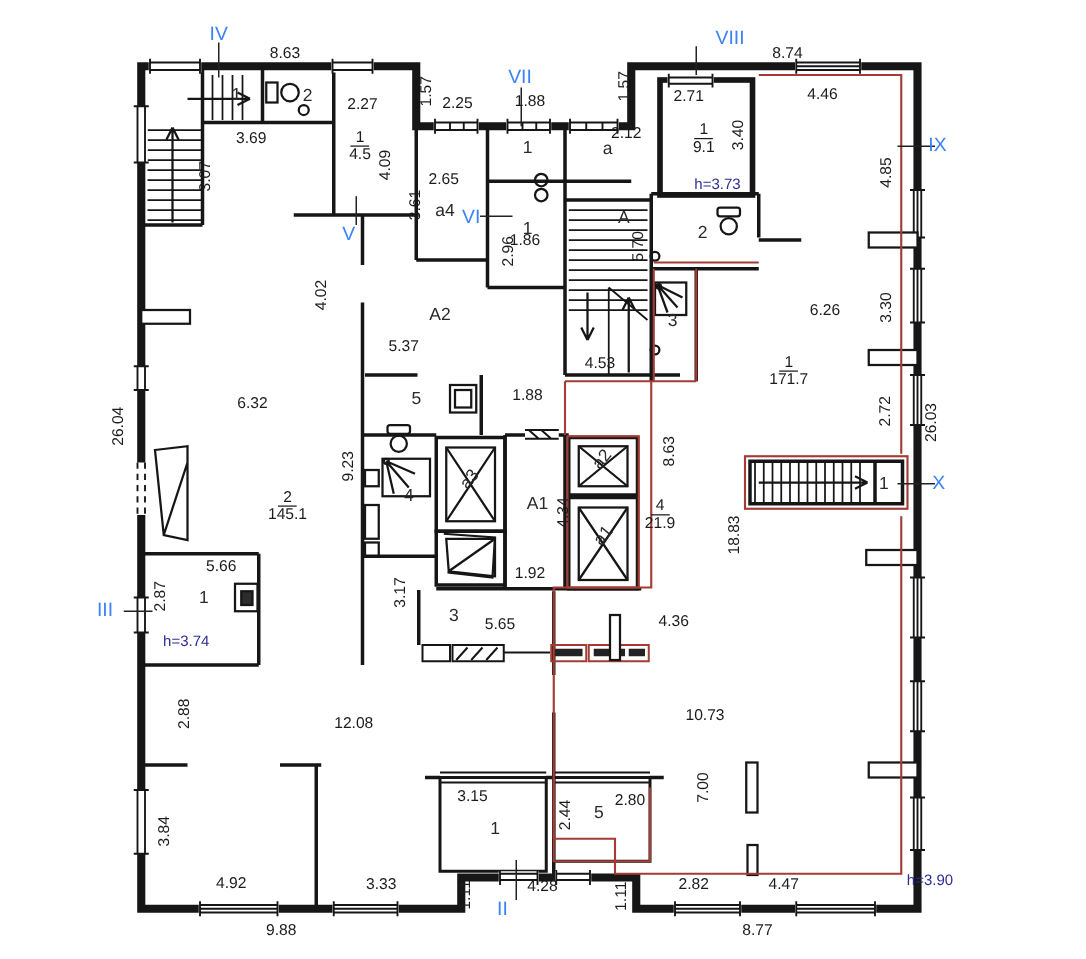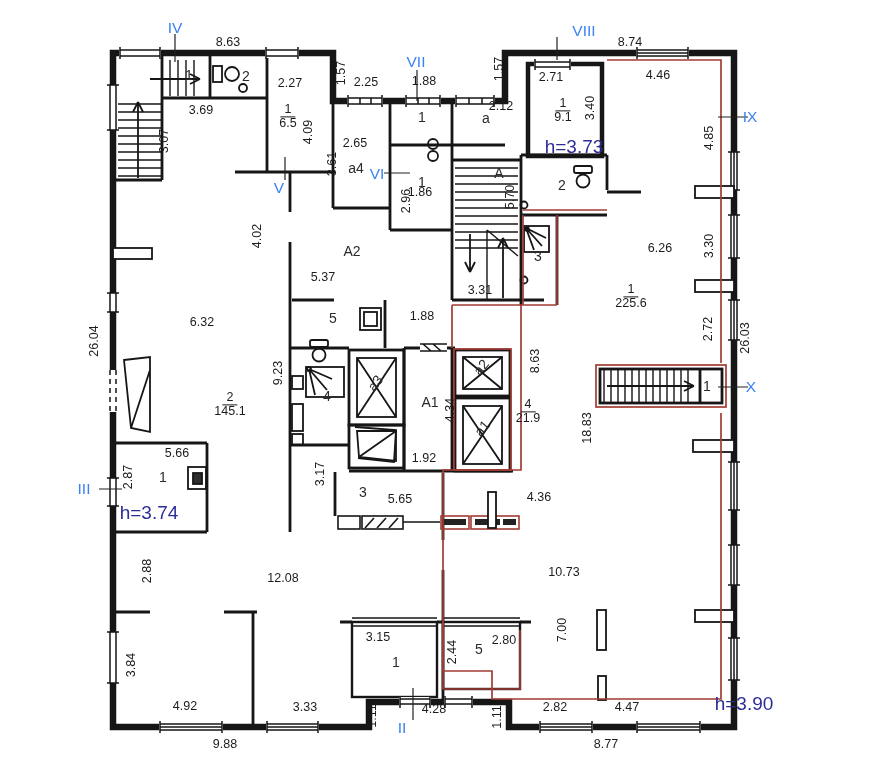--- a/index.html
+++ b/index.html
@@ -5,21 +5,21 @@
   html,body{margin:0;padding:0;background:#fff;}
   #plan{position:relative;width:869px;height:767px;background:#ffffff;overflow:hidden;
         font-family:"Liberation Sans",sans-serif;}
   #plan svg{position:absolute;left:0;top:0;}
   #labels{position:absolute;left:0;top:0;width:869px;height:767px;}
   .lbl{position:absolute;white-space:nowrap;transform:translate(-50%,-50%);
        font-family:"Liberation Sans",sans-serif;}
   .dim{font-size:12.5px;color:#1c1c1c;}
   .room{font-size:14px;color:#2a2a2a;}
   .axis{font-size:15.5px;color:#3b82f6;}
-  .hnote{font-size:19px;color:#2c2c96;}
+  .hnote{font-size:12px;color:#2c2c96;}
   .frac{display:flex;flex-direction:column;align-items:center;line-height:1.05;
         font-size:12.5px;color:#1c1c1c;}
   .frac .num{border-bottom:1.3px solid #1c1c1c;padding:0 4px;}
 </style>
 </head>
 <body>
 
 <div id="plan">
   <svg viewBox="0 0 869 767" width="869" height="767">
 
@@ -242,21 +242,21 @@
       <span class="lbl dim" style="left: 201px; top: 110px; transform: translate(-50%, -50%) rotate(0deg);">3.69</span>
       <span class="lbl dim" style="left: 164px; top: 141px; transform: translate(-50%, -50%) rotate(-90deg);">3.07</span>
       <span class="lbl dim" style="left: 308px; top: 132px; transform: translate(-50%, -50%) rotate(-90deg);">4.09</span>
       <span class="lbl dim" style="left: 355px; top: 143px; transform: translate(-50%, -50%) rotate(0deg);">2.65</span>
       <span class="lbl dim" style="left: 332px; top: 164px; transform: translate(-50%, -50%) rotate(-90deg);">3.61</span>
       <span class="lbl dim" style="left: 420px; top: 159px; transform: translate(-50%, -50%) rotate(0deg); margin-top: 33px;">1.86</span>
       <span class="lbl dim" style="left: 406px; top: 201px; transform: translate(-50%, -50%) rotate(-90deg);">2.96</span>
       <span class="lbl dim" style="left: 709px; top: 138px; transform: translate(-50%, -50%) rotate(-90deg);">4.85</span>
       <span class="lbl dim" style="left: 510px; top: 197px; transform: translate(-50%, -50%) rotate(-90deg);">5.70</span>
       <span class="lbl dim" style="left: 257px; top: 236px; transform: translate(-50%, -50%) rotate(-90deg);">4.02</span>
-      <span class="lbl dim" style="left: 480px; top: 290px; transform: translate(-50%, -50%) rotate(0deg);">3.31</span>
+      <span class="lbl dim" style="left: 480px; top: 290px; transform: translate(-50%, -50%) rotate(0deg);">4.53</span>
       <span class="lbl dim" style="left: 660px; top: 248px; transform: translate(-50%, -50%) rotate(0deg);">6.26</span>
       <span class="lbl dim" style="left: 709px; top: 246px; transform: translate(-50%, -50%) rotate(-90deg);">3.30</span>
       <span class="lbl dim" style="left: 323px; top: 277px; transform: translate(-50%, -50%) rotate(0deg);">5.37</span>
       <span class="lbl dim" style="left: 422px; top: 316px; transform: translate(-50%, -50%) rotate(0deg);">1.88</span>
       <span class="lbl dim" style="left: 94px; top: 341px; transform: translate(-50%, -50%) rotate(-90deg);">26.04</span>
       <span class="lbl dim" style="left: 745px; top: 338px; transform: translate(-50%, -50%) rotate(-90deg);">26.03</span>
       <span class="lbl dim" style="left: 708px; top: 329px; transform: translate(-50%, -50%) rotate(-90deg);">2.72</span>
       <span class="lbl dim" style="left: 202px; top: 322px; transform: translate(-50%, -50%) rotate(0deg);">6.32</span>
       <span class="lbl dim" style="left: 278px; top: 373px; transform: translate(-50%, -50%) rotate(-90deg);">9.23</span>
       <span class="lbl dim" style="left: 535px; top: 361px; transform: translate(-50%, -50%) rotate(-90deg);">8.63</span>
@@ -313,29 +313,29 @@
       <span class="lbl axis" style="left: 279px; top: 188px; transform: translate(-50%, -50%) rotate(0deg);">V</span>
       <span class="lbl axis" style="left: 377px; top: 174px; transform: translate(-50%, -50%) rotate(0deg);">VI</span>
       <span class="lbl axis" style="left: 84px; top: 489px; transform: translate(-50%, -50%) rotate(0deg);">III</span>
       <span class="lbl axis" style="left: 751px; top: 387px; transform: translate(-50%, -50%) rotate(0deg);">X</span>
       <span class="lbl axis" style="left: 402px; top: 728px; transform: translate(-50%, -50%) rotate(0deg);">II</span>
       <span class="lbl hnote" style="left: 574px; top: 147px; transform: translate(-50%, -50%) rotate(0deg);">h=3.73</span>
       <span class="lbl hnote" style="left: 149px; top: 513px; transform: translate(-50%, -50%) rotate(0deg);">h=3.74</span>
       <span class="lbl hnote" style="left: 696px; top: 704px; transform: translate(-50%, -50%) rotate(0deg); margin-left: 48px;">h=3.90</span>
       <span class="lbl frac" style="left: 288px; top: 117px; transform: translate(-50%, -50%) rotate(0deg);">
         <span class="num">1</span>
-        <span class="den">6.5</span>
+        <span class="den">4.5</span>
       </span>
       <span class="lbl frac" style="left: 563px; top: 111px; transform: translate(-50%, -50%) rotate(0deg);">
         <span class="num">1</span>
         <span class="den">9.1</span>
       </span>
       <span class="lbl frac" style="left: 631px; top: 297px; transform: translate(-50%, -50%) rotate(0deg);">
         <span class="num">1</span>
-        <span class="den">225.6</span>
+        <span class="den">171.7</span>
       </span>
       <span class="lbl frac" style="left: 230px; top: 405px; transform: translate(-50%, -50%) rotate(0deg);">
         <span class="num">2</span>
         <span class="den">145.1</span>
       </span>
       <span class="lbl frac" style="left: 528px; top: 412px; transform: translate(-50%, -50%) rotate(0deg);">
         <span class="num">4</span>
         <span class="den">21.9</span>
       </span>
     </div>

